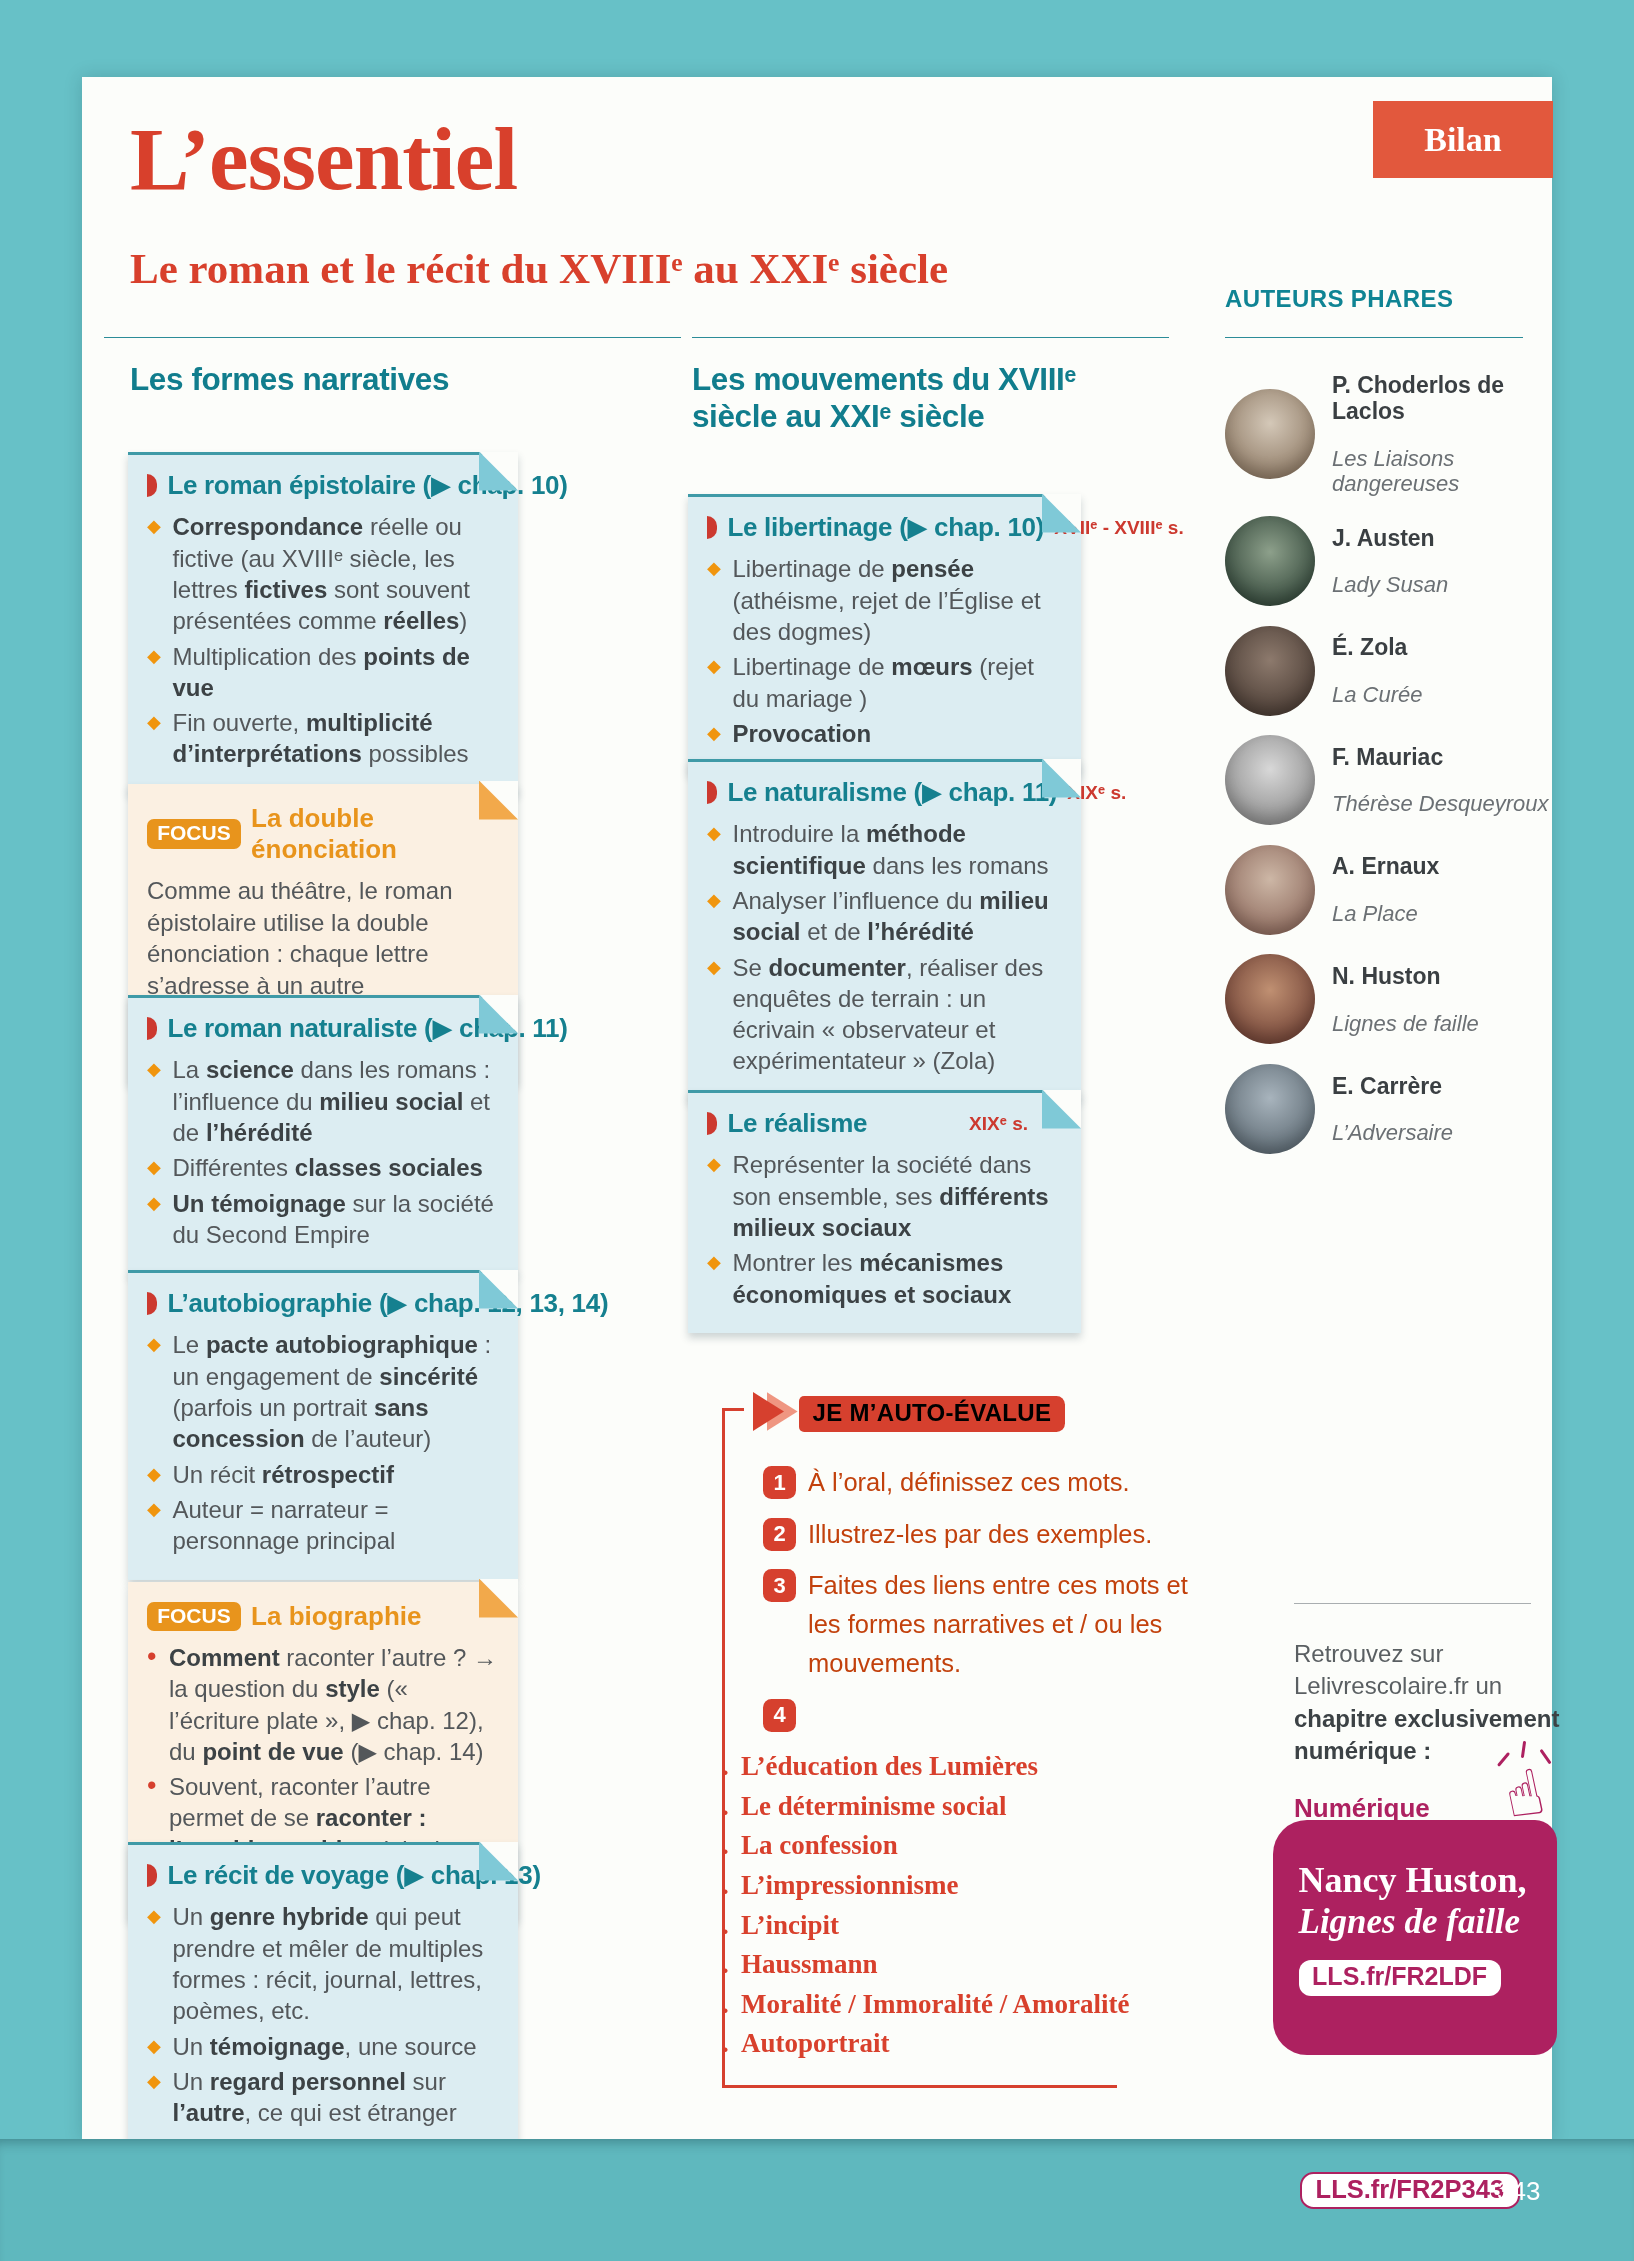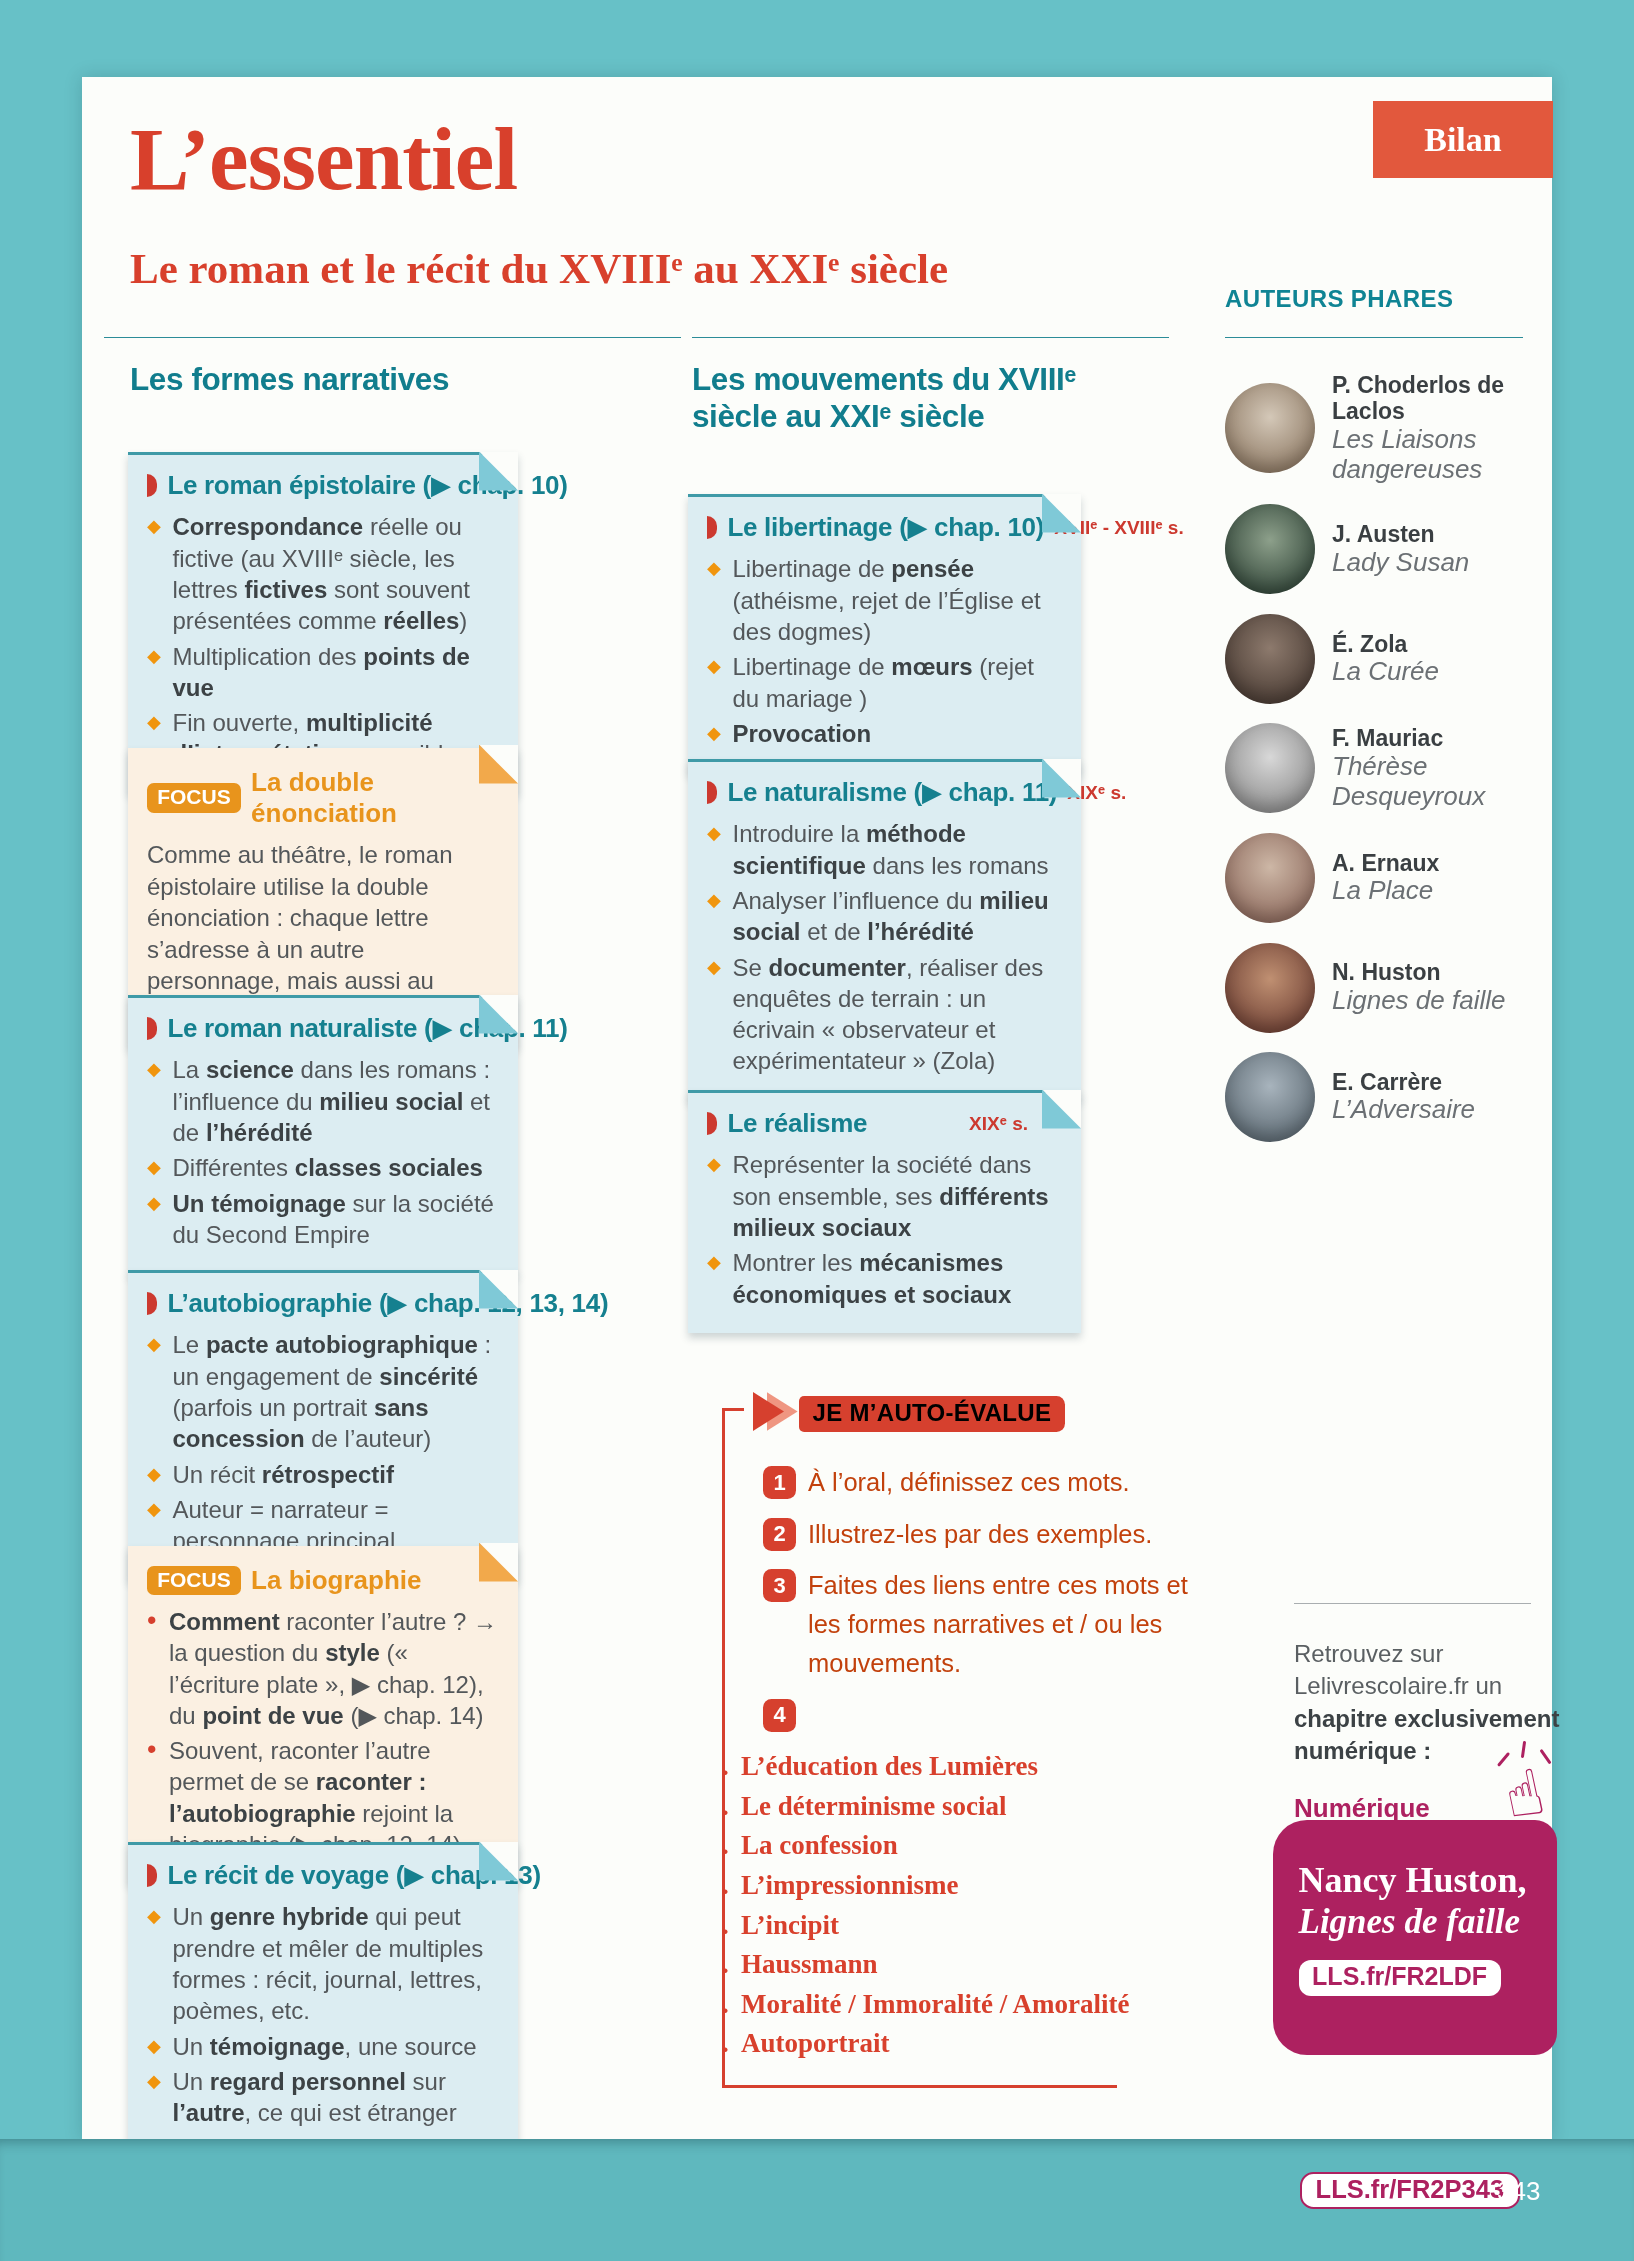--- a/index.html
+++ b/index.html
@@ -25,21 +25,21 @@
   .head-left{left:48px;top:284px;width:392px;}
   .head-mid{left:610px;top:284px;width:477px;}
 
   
   .card{position:absolute;width:390px;background:var(--card-blue);border-top:3.4px solid var(--card-top);
     box-shadow:0 5.1px 7.7px rgba(40,70,80,.22);padding:15.3px 19px 19px 19px;}
   .card::before{content:"";position:absolute;top:-3.4px;right:0;width:39px;height:39px;background:var(--page);
     clip-path:polygon(0 0,100% 0,100% 100%);}
   .card::after{content:"";position:absolute;top:-3.4px;right:0;width:39px;height:39px;background:var(--fold-blue);
     clip-path:polygon(0 0,100% 100%,0 100%);}
-  .card.focus{background:var(--cream);border-top:none;padding-top:19px;}
+  .card.focus{background:var(--cream);border-top:none;padding-top:19px;margin-top:36px;}
   .card.focus::after{background:var(--fold-orange);}
   .card.mid{width:393px;}
 
   .card-title-row{display:flex;align-items:center;gap:10.2px;margin-bottom:10.2px;}
   .leaf{width:10.2px;height:23px;background:var(--leaf);border-radius:0 12px 12px 0;flex:none;}
   .card-title{font-weight:700;font-size:26px;color:var(--teal-title);letter-spacing:-0.3px;white-space:nowrap;}
   .era{margin-left:auto;padding-right:34px;font-size:19px;font-weight:700;color:var(--leaf);white-space:nowrap;}
   .blist{list-style:none;}
   .blist li{display:flex;margin-bottom:4.3px;font-size:24px;line-height:1.3;color:var(--text);}
   .dm{flex:none;width:25.5px;color:#f0950e;font-size:18px;line-height:31px;}
@@ -69,21 +69,21 @@
   .terms li{display:flex;font-family:"Liberation Serif","DejaVu Serif",serif;font-weight:700;font-size:27px;
     color:var(--red);line-height:1.12;margin-bottom:9.4px;}
   .terms li::before{content:".";flex:none;width:19px;}
 
   
   .aut-head{position:absolute;left:1143px;top:208px;font-weight:700;font-size:24px;color:#0f8494;letter-spacing:0.4px;}
   .authors{position:absolute;left:1143px;top:295px;width:336px;}
   .author{display:flex;align-items:center;gap:17px;margin-bottom:19.6px;min-height:90px;}
   .portrait{flex:none;width:90px;height:90px;border-radius:50%;box-shadow:inset 0 -8.5px 13.6px rgba(0,0,0,.18);}
   .a-name{font-weight:700;font-size:23px;color:#3a3f42;line-height:1.15;}
-  .a-work{font-style:italic;font-size:26px;color:#6b7074;line-height:1.15;margin-top:0;}
+  .a-work{font-style:italic;font-size:22px;color:#6b7074;line-height:1.15;margin-top:21px;}
 
   .divider{position:absolute;left:1212px;top:1526px;width:237px;border-top:1.7px solid #a9aeb0;}
   .dig-note{position:absolute;left:1212px;top:1561px;width:281px;font-size:24px;line-height:1.35;color:#5a5f62;}
   .num-label{position:absolute;left:1212px;top:1716px;font-weight:700;font-size:26px;color:var(--magenta);}
   .hand{position:absolute;left:1401px;top:1662px;width:102px;height:94px;color:var(--magenta);}
   .hand .glyph{position:absolute;left:22px;top:19px;font-size:63px;transform:rotate(-12deg);font-family:"DejaVu Sans",sans-serif;}
   .hand i{position:absolute;background:var(--magenta);width:3.4px;height:17px;border-radius:1.7px;}
   .hand i.l1{left:19px;top:12px;transform:rotate(40deg);}
   .hand i.l2{left:39px;top:1.7px;transform:rotate(8deg);}
   .hand i.l3{left:61px;top:8.5px;transform:rotate(-35deg);}

